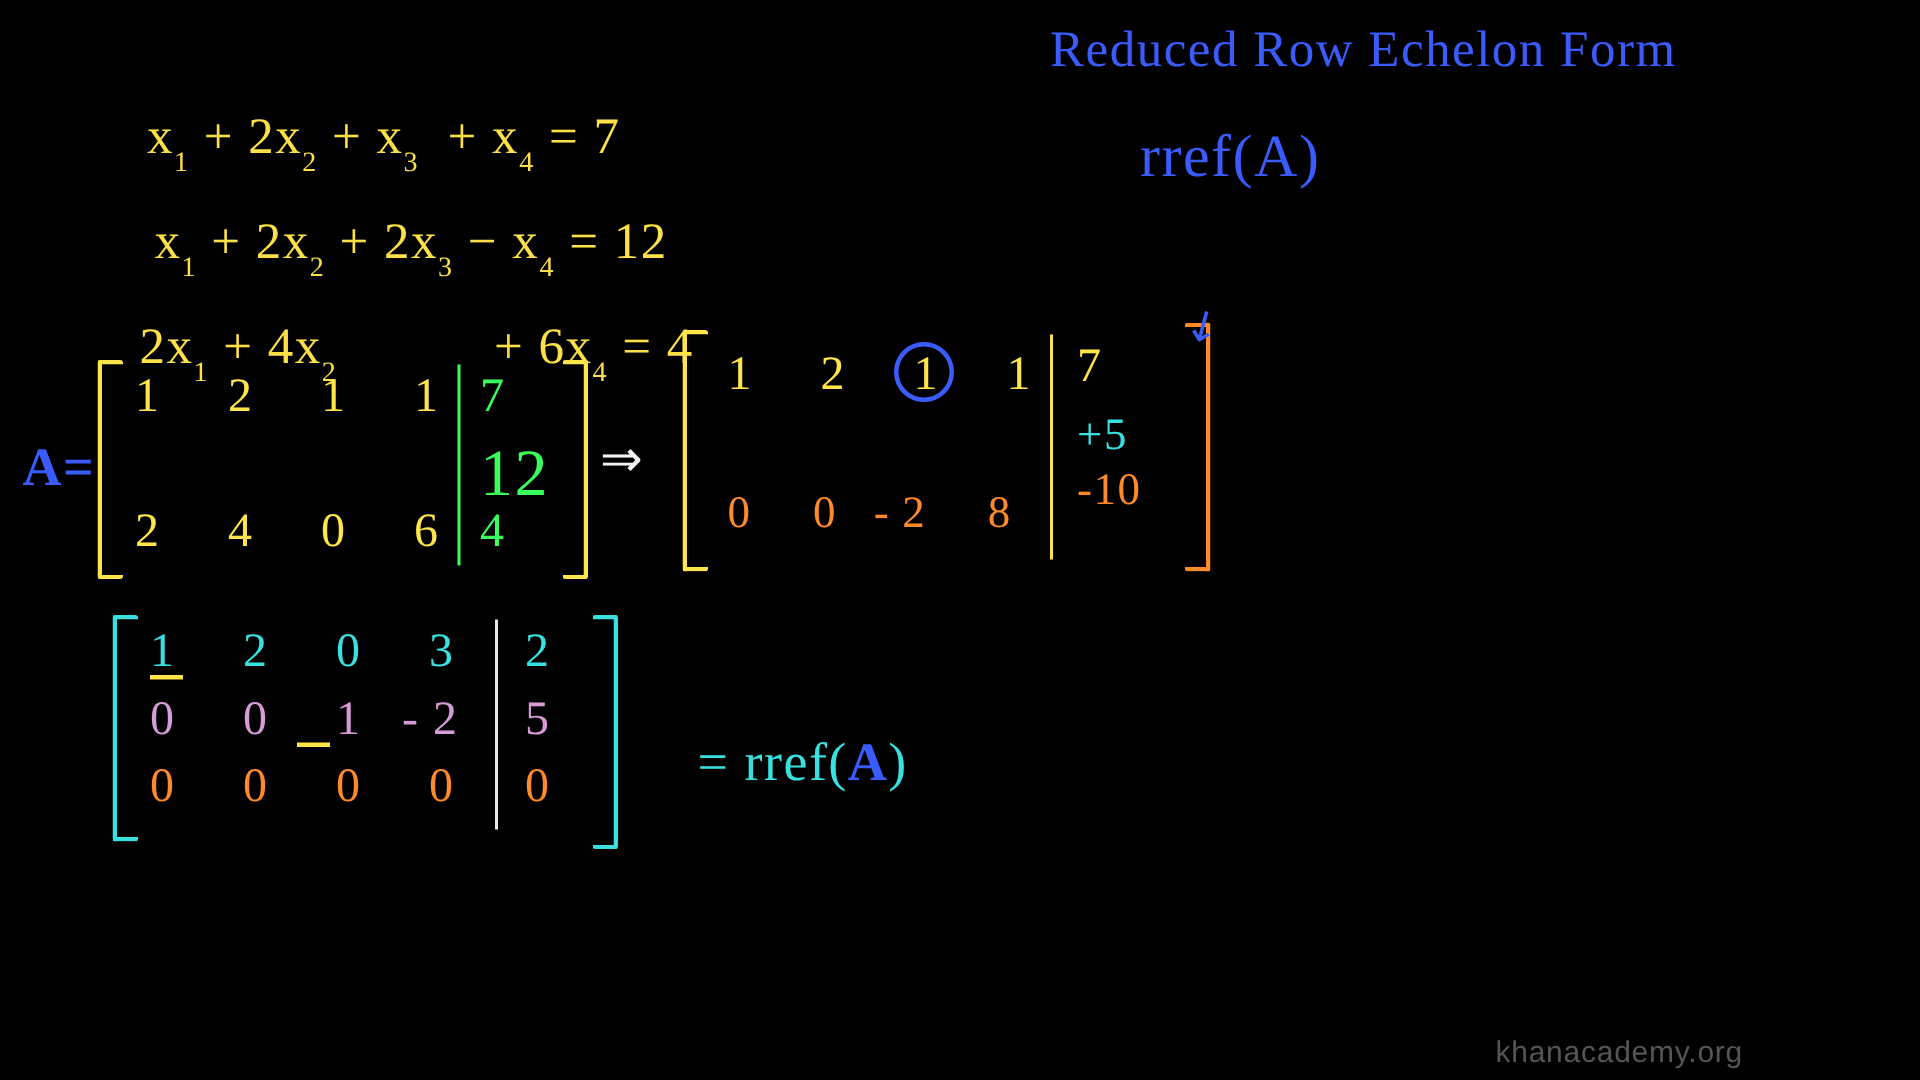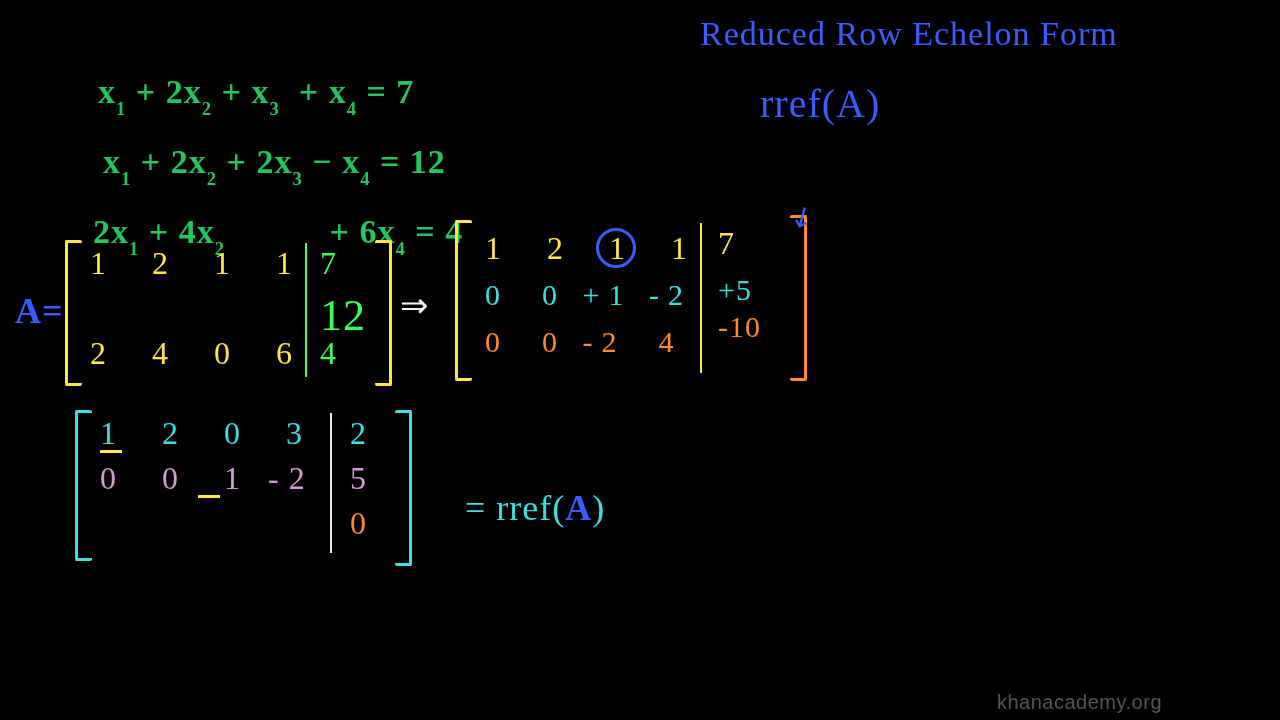--- a/index.html
+++ b/index.html
@@ -22,21 +22,21 @@
     white-space: pre;
     font-weight: 500;
     letter-spacing: 1px;
   }
   .sub {
     font-size: 0.55em;
     vertical-align: sub;
     position: relative;
     top: 0.25em;
   }
-  .purple  { color: #22c55e; font-weight: bold; }
+  .purple  { color: #fde047; }
   .blue    { color: #3a5cff; }
   .yellow  { color: #ffe54a; }
   .green   { color: #3aff5a; }
   .cyan    { color: #39e0e0; }
   .orange  { color: #ff8a2a; }
   .white   { color: #f2f2f2; }
   .plum    { color: #d79bd7; }
 
   .bracket {
     position: absolute;
@@ -112,38 +112,38 @@
   <div class="hand green" style="left:320px; top:335px; font-size:32px;">4</div>
 
   <div class="hand white" style="left:400px; top:285px; font-size:34px;">⇒</div>
 
   <div class="bracket yellow" style="left:455px; top:220px; width:14px; height:155px; border-color:#ffe54a;"></div>
   <div class="bracket right orange" style="left:790px; top:215px; width:14px; height:160px; border-color:#ff8a2a;"></div>
   <div class="vbar yellow" style="left:700px; top:223px; height:150px; border-color:#ffe54a;"></div>
 
   <div class="hand yellow" style="left:485px; top:230px; font-size:32px; letter-spacing:10px;">1  2  1  1</div>
 
-  <div class="hand cyan" style="left:485px; top:278px; font-size:30px; letter-spacing:9px;">0  0 +1 -2</div>
 
-  <div class="hand orange" style="left:485px; top:325px; font-size:30px; letter-spacing:9px;">0  0 -2  4</div>
+  <div class="hand orange" style="left:485px; top:325px; font-size:30px; letter-spacing:9px;">0  0 -2  8</div>
 
   <div class="hand yellow" style="left:718px; top:225px; font-size:32px;">7</div>
   <div class="hand cyan" style="left:718px; top:273px; font-size:30px;">+5</div>
   <div class="hand orange" style="left:718px; top:310px; font-size:30px;">-10</div>
 
   <div class="circle" style="left:596px; top:228px; width:34px; height:34px;"></div>
 
   <div class="arrow" style="left:790px; top:200px;">↙</div>
 
   <div class="bracket cyan" style="left:75px; top:410px; width:14px; height:145px; border-color:#39e0e0;"></div>
   <div class="bracket right cyan" style="left:395px; top:410px; width:14px; height:150px; border-color:#39e0e0;"></div>
   <div class="vbar white" style="left:330px; top:413px; height:140px; border-color:#e8e8e8;"></div>
 
   <div class="hand cyan" style="left:100px; top:415px; font-size:32px; letter-spacing:10px;">1  2  0  3</div>
   <div class="hand plum" style="left:100px; top:460px; font-size:32px; letter-spacing:10px;">0  0  1 -2</div>
+  <div class="hand orange" style="left:100px; top:505px; font-size:32px; letter-spacing:10px;">0  0  0  0</div>
   <div class="hand cyan" style="left:350px; top:415px; font-size:32px;">2</div>
   <div class="hand plum" style="left:350px; top:460px; font-size:32px;">5</div>
   <div class="hand orange" style="left:350px; top:505px; font-size:32px;">0</div>
 
   <div class="underline" style="left:100px; top:450px; width:22px; border-color:#ffe54a;"></div>
   <div class="underline" style="left:198px; top:495px; width:22px; border-color:#ffe54a;"></div>
 
   <div class="hand cyan" style="left:425px; top:445px; font-size:36px;">
     = rref(<span style="color:#3a5cff; font-weight:bold;">A</span>)
   </div>

